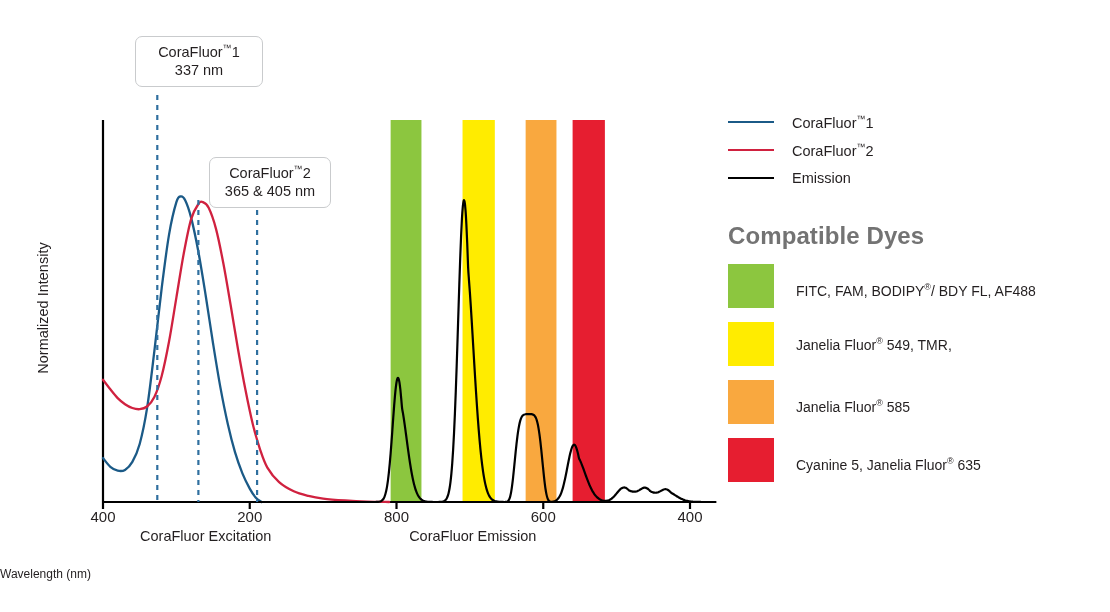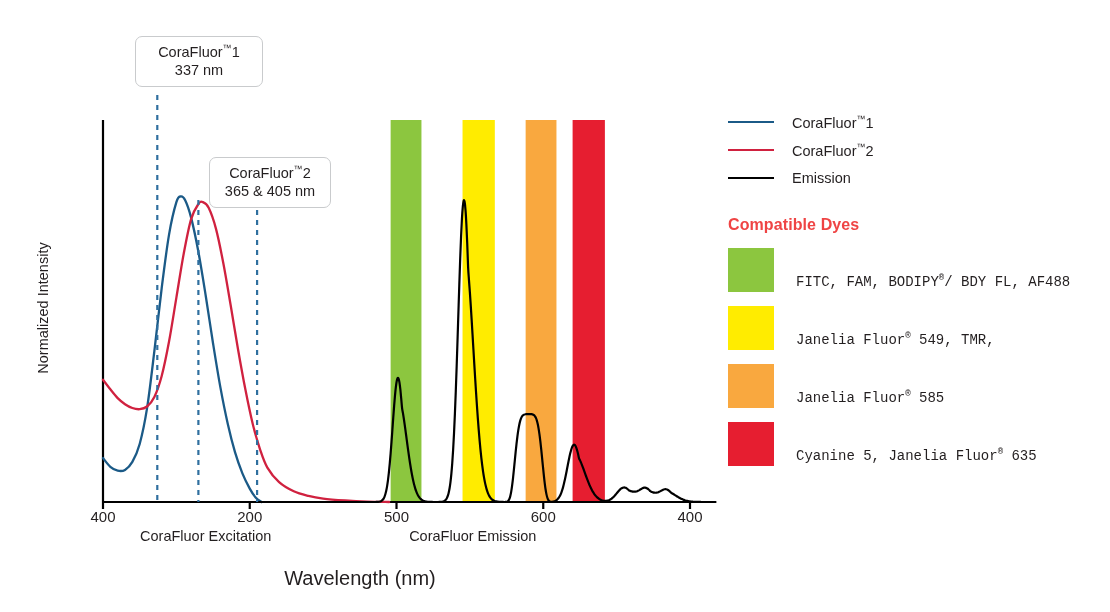--- a/index.html
+++ b/index.html
@@ -37,41 +37,41 @@
   
   .axis-num{
     position:absolute;font-size:15px;color:#231f20;
     text-align:center;width:60px;
   }
   .axis-sub{
     position:absolute;font-size:14.5px;color:#231f20;
     text-align:center;white-space:nowrap;
   }
   #xlabel{
-    position:absolute;left:0;top:567px;width:720px;text-align:center;
-    font-size:20px;color:#231f20;
+    position:absolute;left:0;top:567px;width:720px;
+    font-size:12px;color:#231f20;
   }
   #ylabel{
     position:absolute;left:-57px;top:300px;width:200px;text-align:center;
     font-size:14.5px;color:#231f20;
     transform:rotate(-90deg);transform-origin:center center;
   }
 
   
   #legend{position:absolute;left:728px;top:108px;width:370px;}
   .line-row{display:flex;align-items:center;height:28px;}
   .line-swatch{width:46px;height:0;border-top-width:2.6px;border-top-style:solid;margin-right:18px;}
   .line-label{font-size:14.5px;color:#231f20;white-space:nowrap;}
   .line-label sup{font-size:9px;vertical-align:super;}
 
   #dyes-title{
-    margin-top:24px;margin-bottom:10px;
-    font-size:16px;font-weight:bold;color:#ef4444;letter-spacing:.1px;
+    margin-top:30px;margin-bottom:10px;
+    font-size:24px;font-weight:bold;color:#737373;letter-spacing:.1px;
   }
-  .dye-row{display:flex;align-items:flex-end;margin-top:14px;font-family:Liberation Mono, monospace;}
+  .dye-row{display:flex;align-items:center;margin-top:14px;}
   .dye-swatch{width:46px;height:44px;flex:0 0 46px;margin-right:22px;}
   .dye-label{font-size:14px;color:#231f20;line-height:1.35;padding-top:10px;}
   .dye-label sup{font-size:9px;vertical-align:super;}
 </style>
 </head>
 <body>
 
 <div id="root">
 
   <svg id="chart-svg" width="1110" height="612">
@@ -100,21 +100,21 @@
   </div>
 
   <div class="callout" id="callout-cf2">
     <span class="l1"><span>CoraFluor</span><sup>™</sup><span>2</span></span>
     <span class="l2">365 &amp; 405 nm</span>
   </div>
 
   <div id="ticklabels">
       <div class="axis-num" style="left: 73px; top: 508px;">400</div>
       <div class="axis-num" style="left: 219.75px; top: 508px;">200</div>
-      <div class="axis-num" style="left: 366.5px; top: 508px;">500</div>
+      <div class="axis-num" style="left: 366.5px; top: 508px;">800</div>
       <div class="axis-num" style="left: 513.25px; top: 508px;">600</div>
       <div class="axis-num" style="left: 660px; top: 508px;">400</div>
     </div>
 
   <div class="axis-sub" id="sub-emi" style="left: 372.81px; top: 528px; width: 200px;">CoraFluor Emission</div>
   <div class="axis-sub" id="sub-exc" style="left: 105.725px; top: 528px; width: 200px;">CoraFluor Excitation</div>
 
   <div id="xlabel">Wavelength (nm)</div>
   <div id="ylabel">Normalized Intensity</div>
 

